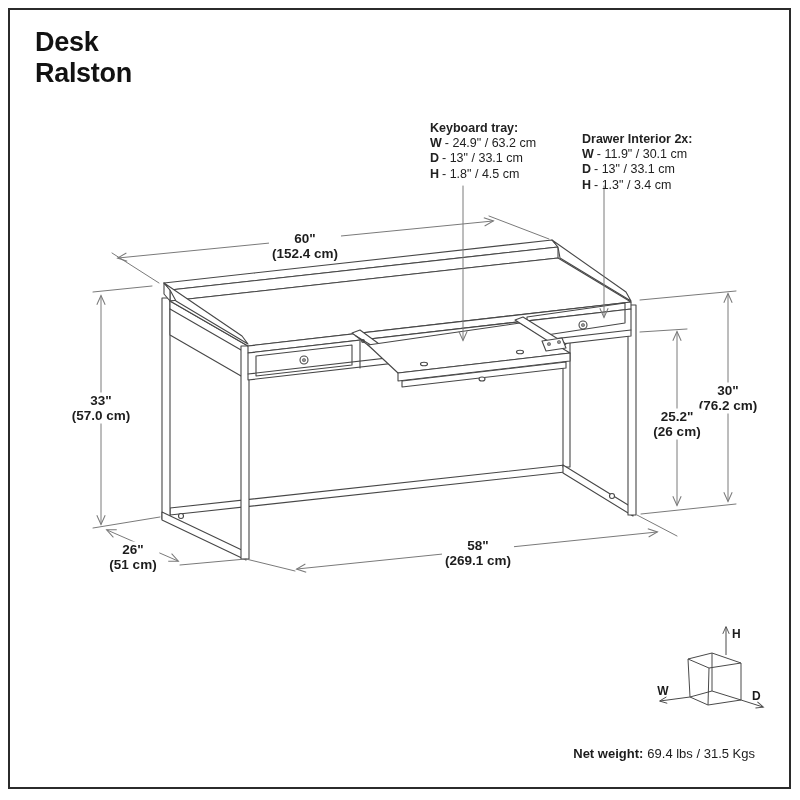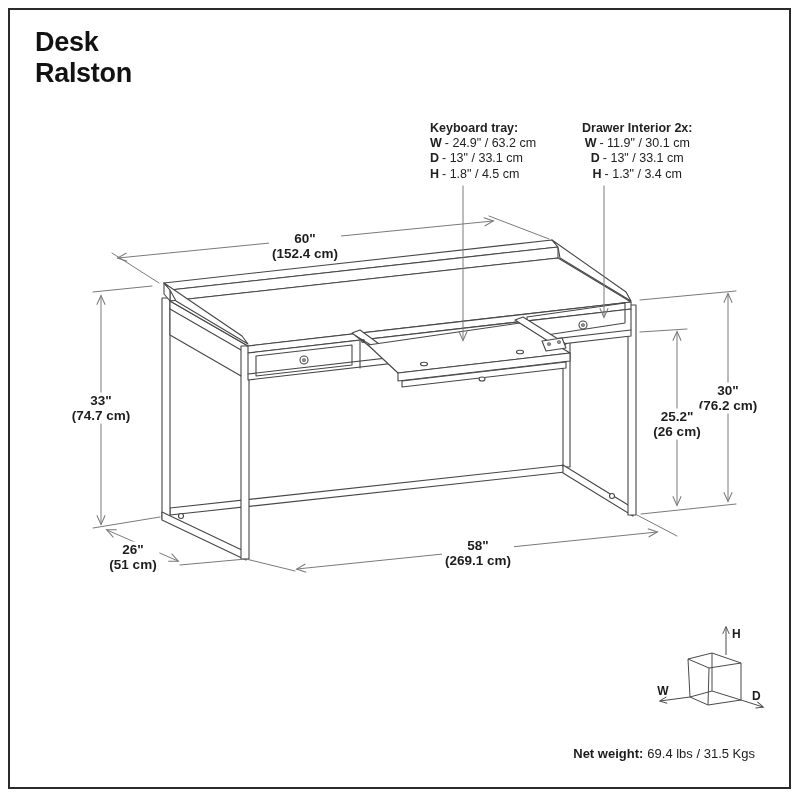--- a/index.html
+++ b/index.html
@@ -155,34 +155,34 @@
   </g>
 </svg>
 
 <div class="anno" style="left:430px;top:121px;">
   <div class="hd">Keyboard tray:</div>
   <div><b>W</b><span class="val">- 24.9" / 63.2 cm</span></div>
   <div><b>D</b><span class="val">- 13" / 33.1 cm</span></div>
   <div><b>H</b><span class="val">- 1.8" / 4.5 cm</span></div>
 </div>
 
-<div class="anno" style="left:582px;top:121px;text-align:center;">
+<div class="anno" style="left:582px;top:132px;">
   <div class="hd">Drawer Interior 2x:</div>
   <div><b>W</b><span class="val">- 11.9" / 30.1 cm</span></div>
   <div><b>D</b><span class="val">- 13" / 33.1 cm</span></div>
   <div><b>H</b><span class="val">- 1.3" / 3.4 cm</span></div>
 </div>
 
 <div class="dim" style="left:305px;top:246px;">
   <div>60"</div>
   <div>(152.4 cm)</div>
 </div>
 <div class="dim" style="left:101px;top:408px;">
   <div>33"</div>
-  <div>(74.7 cm)</div>
+  <div>(57.0 cm)</div>
 </div>
 <div class="dim" style="left:133px;top:557px;">
   <div>26"</div>
   <div>(51 cm)</div>
 </div>
 <div class="dim" style="left:478px;top:553px;">
   <div>58"</div>
   <div>(269.1 cm)</div>
 </div>
 <div class="dim" style="left:728px;top:398px;">

